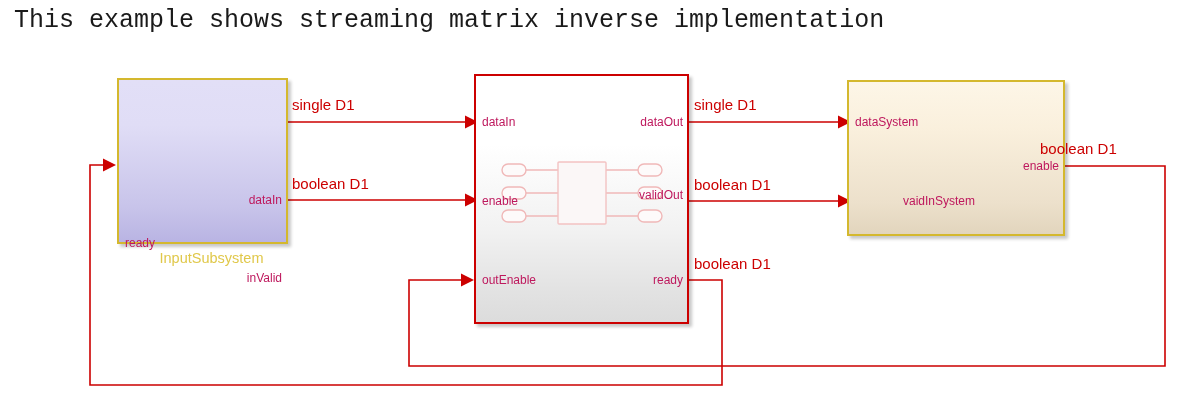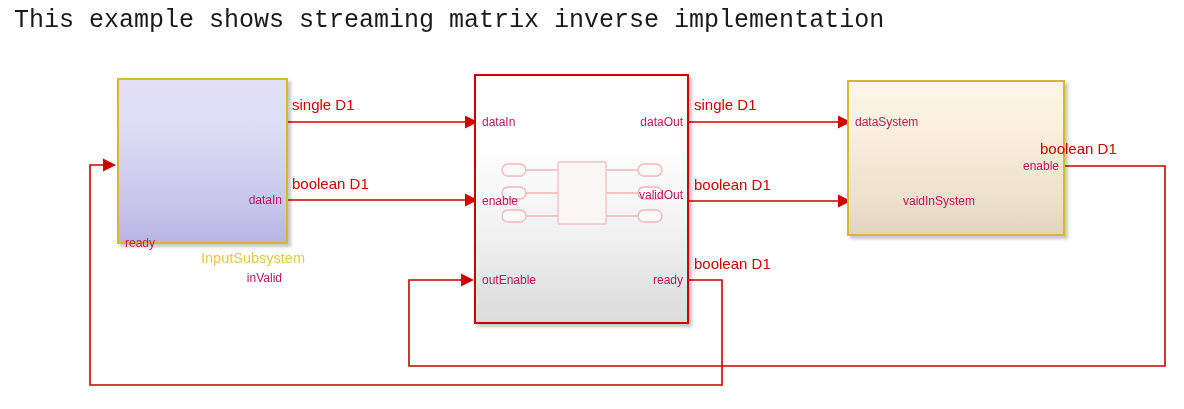--- a/index.html
+++ b/index.html
@@ -171,21 +171,21 @@
       <path class="arrow-head" d="M 461 273.5 L 474 280 L 461 286.5 Z"></path>
     </g>
   </svg>
 
   <div class="block subsys-input" style="left:117px; top:78px; width:171px; height:166px;">
     <div class="block-body"></div>
     <div class="port-label left" style="left:8px; top:157px;">ready</div>
     <div class="port-label right" style="right:6px; top:114px;">dataIn</div>
     <div class="port-label right" style="right:6px; top:192px;">inValid</div>
   </div>
-  <div class="block-caption caption-gold" style="left:134px; top:250px; width:171px;text-align:right;">InputSubsystem</div>
+  <div class="block-caption caption-gold" style="left:126px; top:250px; width:171px;">InputSubsystem</div>
 
   <div class="block subsys-matrix" style="left:474px; top:74px; width:215px; height:250px;">
     <div class="block-body"></div>
 
     <svg id="matrix-glyph" style="left:22px; top:84px; width:172px; height:70px;" viewBox="0 0 172 70" xmlns="http://www.w3.org/2000/svg">
 
       <path class="glyph-stroke" d="M 28 12 L 62 12"></path>
       <path class="glyph-stroke" d="M 28 35 L 62 35"></path>
       <path class="glyph-stroke" d="M 28 58 L 62 58"></path>
 

